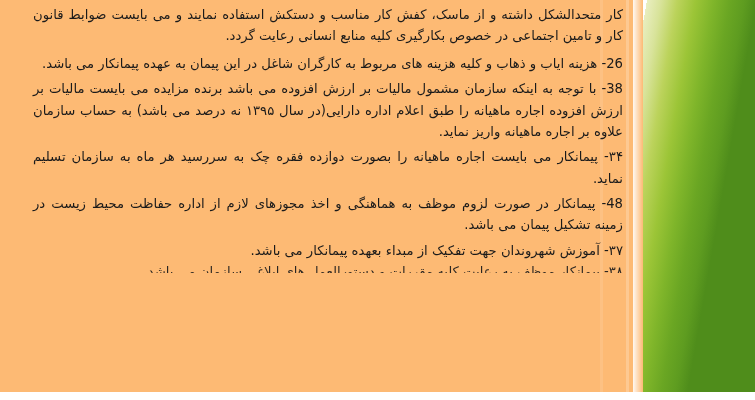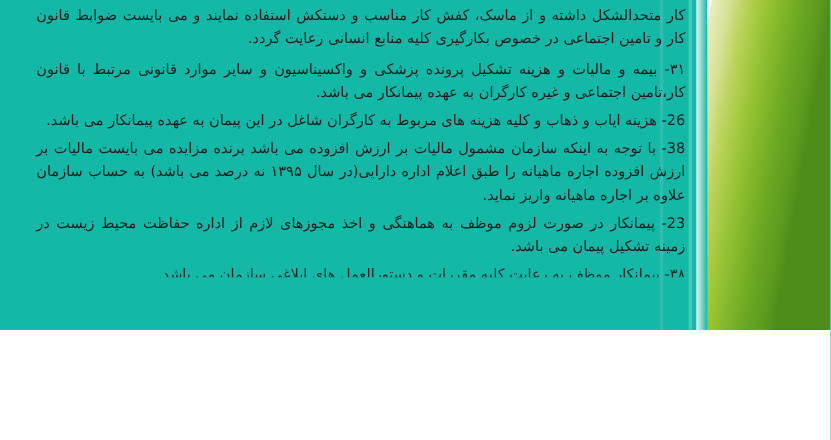--- a/index.html
+++ b/index.html
@@ -11,22 +11,22 @@
     width: 755px;
     height: 400px;
     overflow: hidden;
     background: #ffffff;
     font-family: "DejaVu Sans", "Liberation Sans", sans-serif;
   }
 
   .page {
     position: relative;
     width: 755px;
-    height: 300px;
-    background: #14b8a6;
+    height: 392px;
+    background: #fdba74;
     overflow: hidden;
   }
 
   
   .band {
     position: absolute;
     top: 0;
     right: 0;
     width: 112px;
     height: 400px;
@@ -105,39 +105,43 @@
   <div class="band-edge"></div>
   <div class="band-streak" style="right:126px;"></div>
   <div class="band-streak" style="right:152px; opacity:0.5;"></div>
 
   <div class="content">
 
     <p class="clause cont">
       <span>کار متحدالشکل داشته و از ماسک، کفش کار مناسب و دستکش استفاده نمایند و می بایست ضوابط قانون کار و تامین اجتماعی در خصوص بکارگیری کلیه منابع انسانی رعایت گردد.</span>
     </p>
 
-    <p class="clause">
-      <span class="num">۳۱-</span>
-      <span>بیمه و مالیات و هزینه تشکیل پرونده پزشکی و واکسیناسیون و سایر موارد قانونی مرتبط با قانون کار،تامین اجتماعی و غیره کارگران به عهده پیمانکار می باشد.</span>
-    </p>
 
     <p class="clause">
       <span class="num">26-</span>
       <span>هزینه ایاب و ذهاب و کلیه هزینه های مربوط به کارگران شاغل در این پیمان به عهده پیمانکار می باشد.</span>
     </p>
 
     <p class="clause">
       <span class="num">38-</span>
       <span>با توجه به اینکه سازمان مشمول مالیات بر ارزش افزوده می باشد برنده مزایده می بایست مالیات بر ارزش افزوده اجاره ماهیانه را طبق اعلام اداره دارایی(در سال ۱۳۹۵ نه درصد می باشد) به حساب سازمان علاوه بر اجاره ماهیانه واریز نماید.</span>
     </p>
 
+    <p class="clause">
+      <span class="num">۳۴-</span>
+      <span>پیمانکار می بایست اجاره ماهیانه را بصورت دوازده فقره چک به سررسید هر ماه به سازمان تسلیم نماید.</span>
+    </p>
 
     <p class="clause">
-      <span class="num">23-</span>
+      <span class="num">48-</span>
       <span>پیمانکار در صورت لزوم موظف به هماهنگی و اخذ مجوزهای لازم از اداره حفاظت محیط زیست در زمینه تشکیل پیمان می باشد.</span>
     </p>
 
 
+    <p class="clause last">
+      <span class="num">۳۷-</span>
+      <span>آموزش شهروندان جهت تفکیک از مبداء بعهده پیمانکار می باشد.</span>
+    </p>
 
     <div class="clause-cut">۳۸- پیمانکار موظف به رعایت کلیه مقررات و دستورالعمل های ابلاغی سازمان می باشد.</div>
 
   </div>
 </div>
 
 </body></html>

